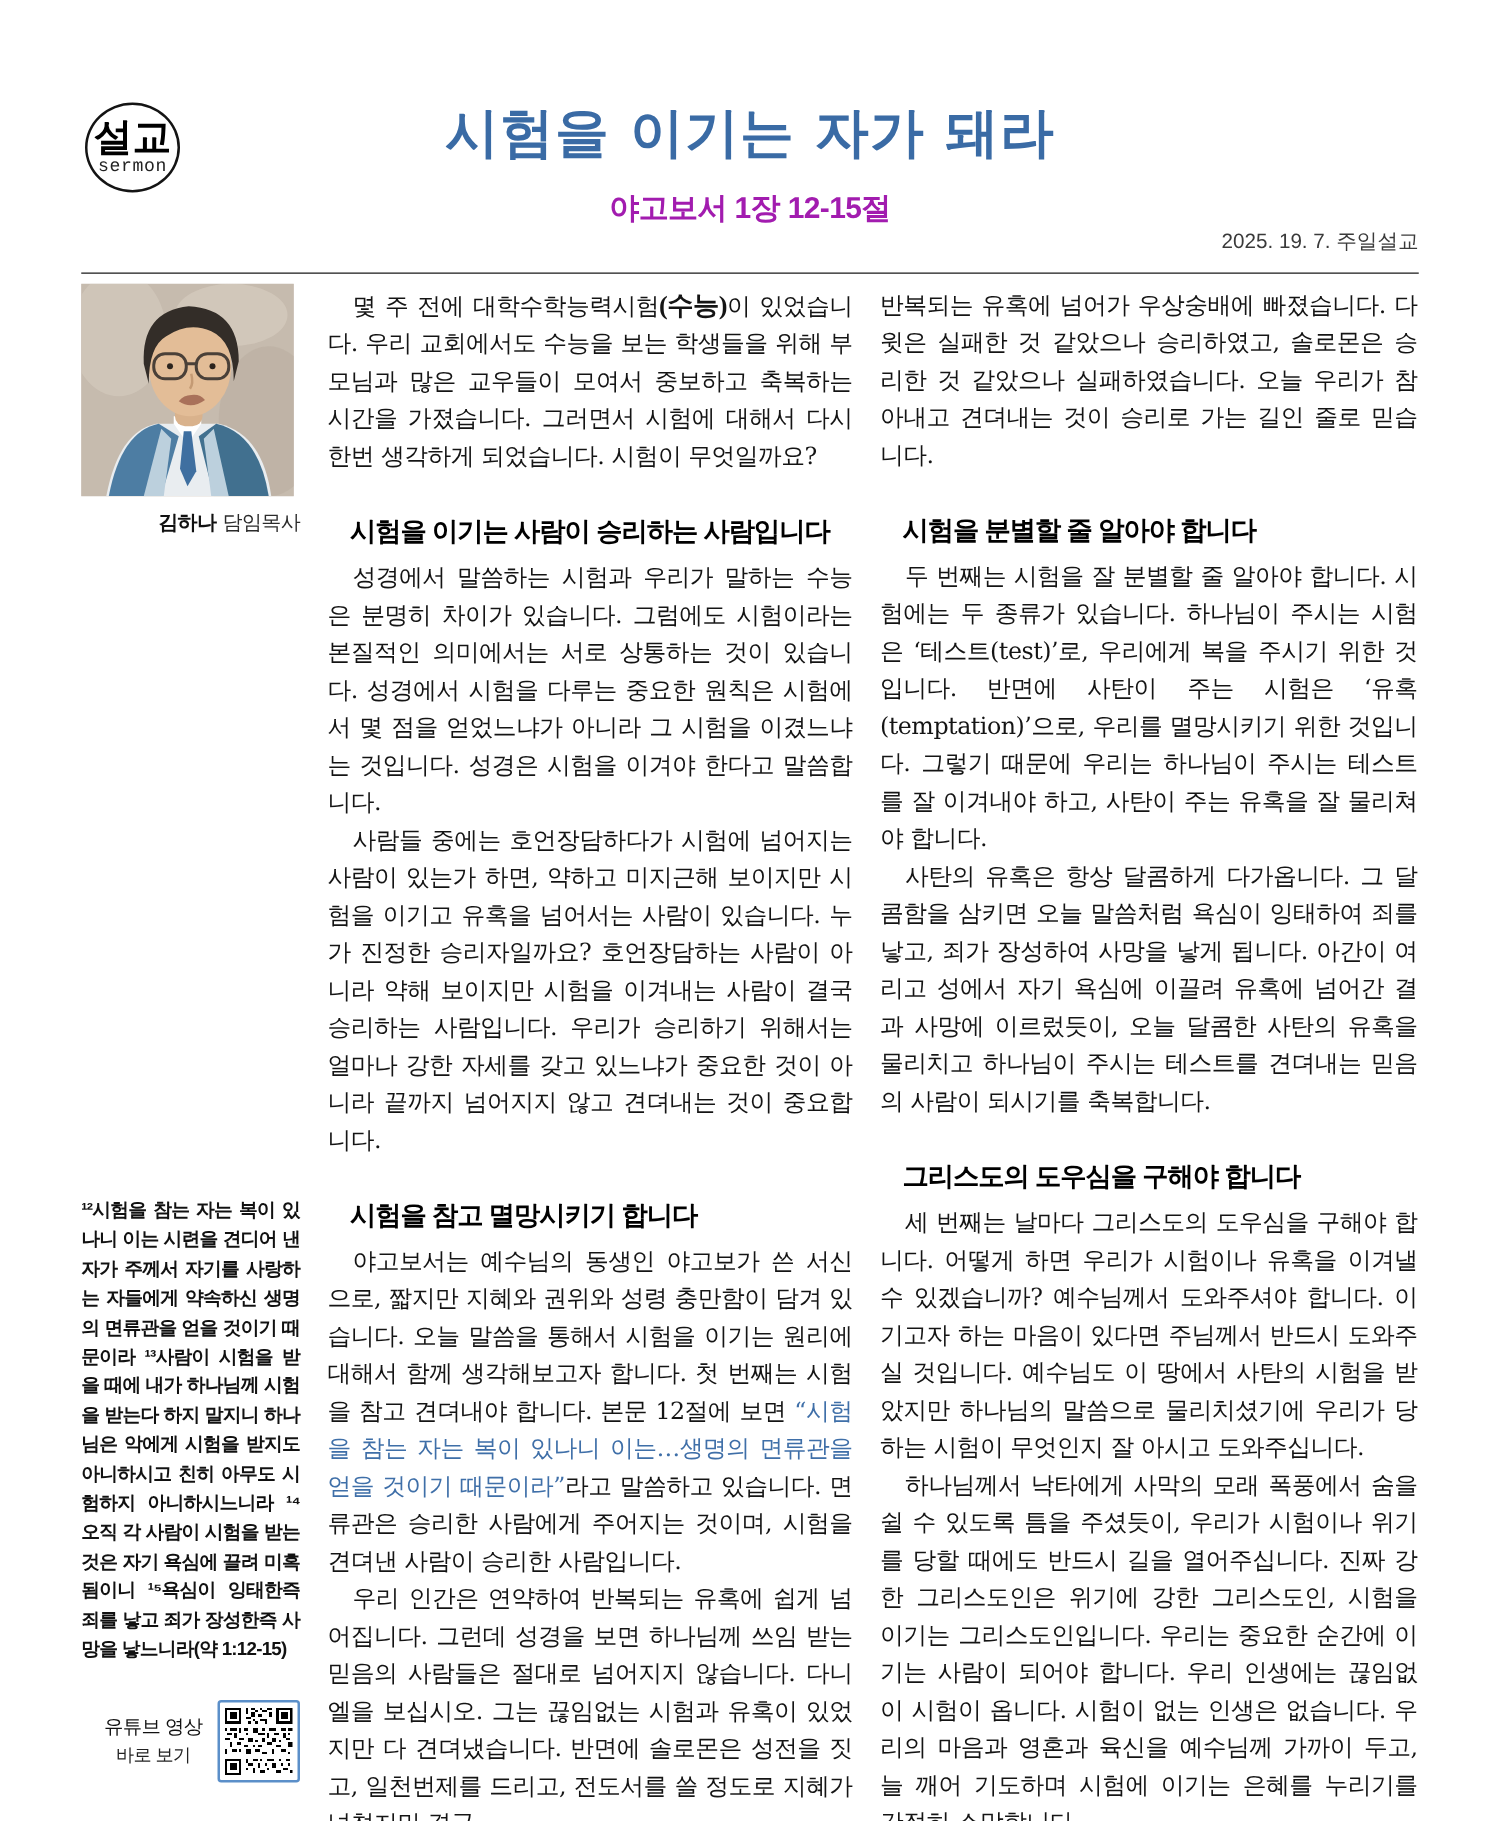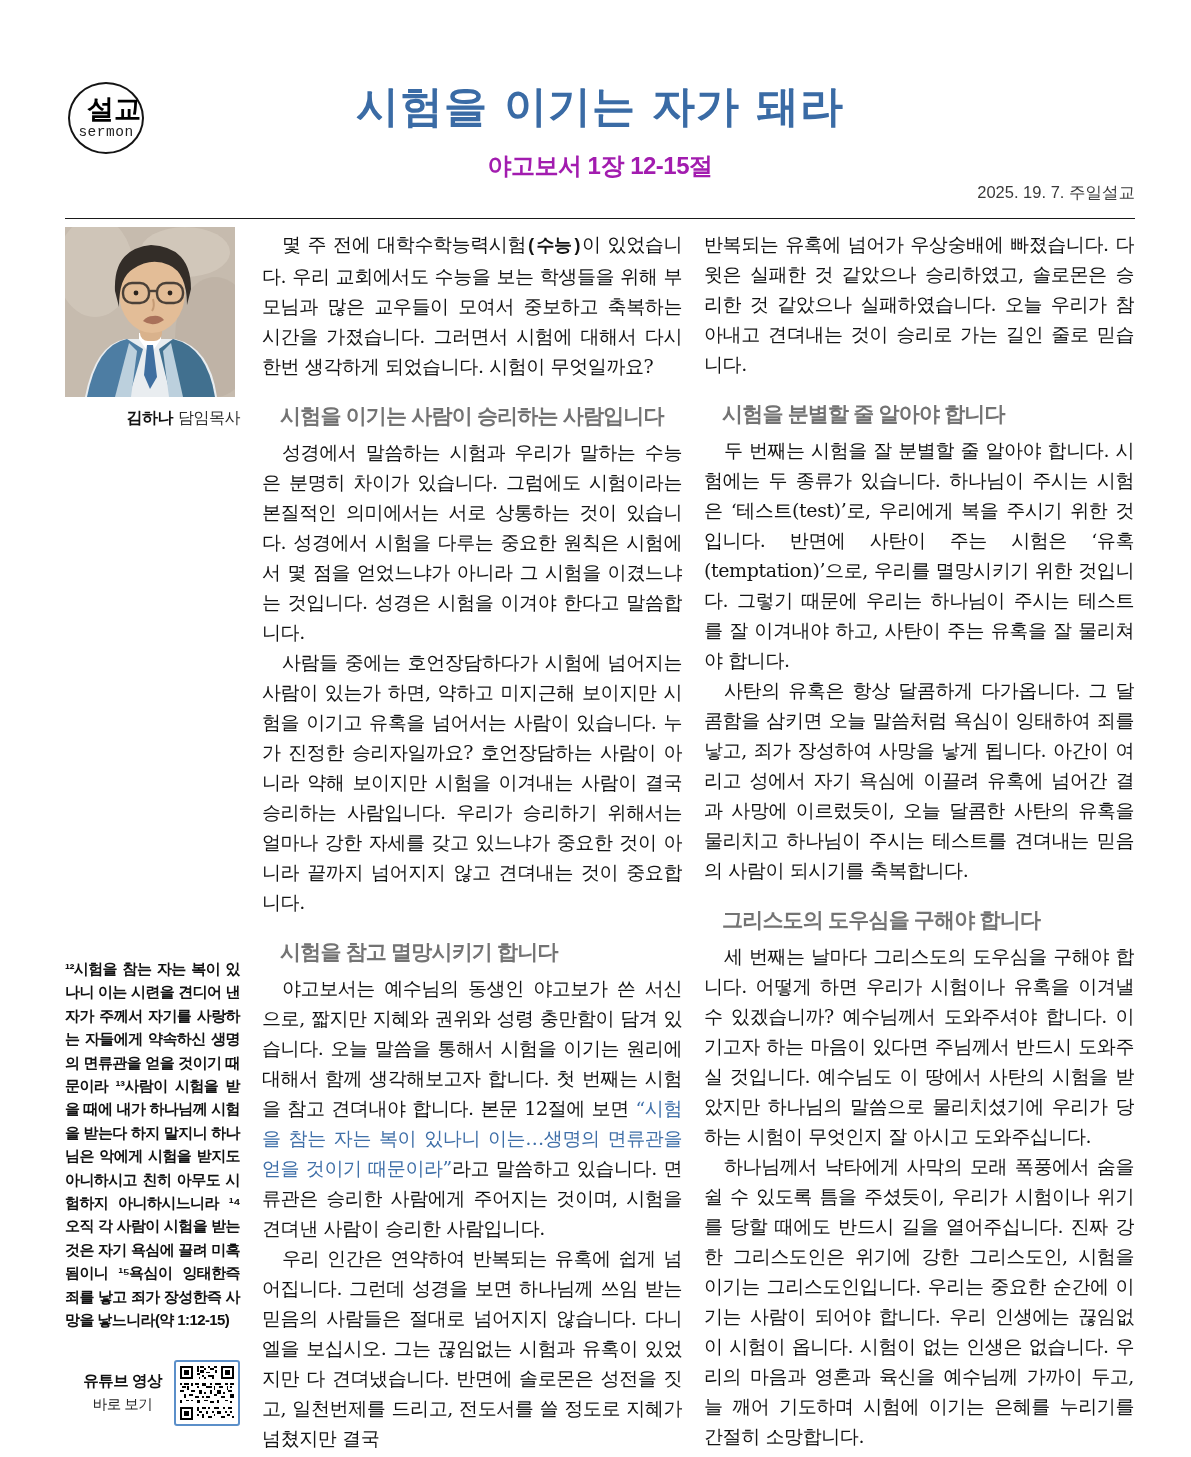--- a/index.html
+++ b/index.html
@@ -21,21 +21,21 @@
   .header { position:relative; height:196px; flex:0 0 auto; }
   .stamp {
     position:absolute; left:3px; top:60px;
     width:76px; height:72px;
     border:2.5px solid #141414; border-radius:50%;
     display:flex; flex-direction:column; align-items:center; justify-content:center;
     background:#fff;
   }
   .stamp-ko {
     font-family:"Liberation Sans", sans-serif;
-    font-weight:700; font-size:27px; line-height:1; color:#000;margin-left:16px;
+    font-weight:700; font-size:31px; line-height:1; color:#000;
   }
   .stamp-en {
     font-family:Liberation Mono, monospace;
     font-size:14.5px; color:#222; margin-top:1px; letter-spacing:.5px;
   }
   .title-wrap { text-align:center; padding-top:56px; }
   .main-title {
     font-family:"DejaVu Serif", serif;
     font-weight:700; font-size:43px; letter-spacing:1px;
     color:#3a6ba5;
@@ -83,48 +83,48 @@
   }
   .youtube {
     margin-top:28px;
     display:flex; align-items:center; justify-content:flex-end; gap:12px;
   }
   .yt-label {
     text-align:center;
     font-family:"Liberation Sans", sans-serif;
     letter-spacing:-.5px; color:#111;
   }
-  .yt-label .l1 { font-weight:700; font-size:15.5px; }
+  .yt-label .l1 { font-weight:400; font-size:15.5px; }
   .yt-label .l2 { font-weight:400; font-size:14.5px; margin-top:3px; color:#222; }
   .qr {
     width:66px; height:66px; flex:0 0 auto;
     border:2.5px solid #5b8fc9; border-radius:3px;
     background:#fff; padding:4px;
   }
   .qr svg { display:block; width:100%; height:100%; }
 
   
   .col {
     font-size:19px; line-height:30px;
     text-align:justify; color:#141414;
     letter-spacing:-.4px;
   }
   .col p { text-indent:1.05em; }
   .col p.noindent { text-indent:0; }
   .col h2 {
     font-family:"Liberation Sans", sans-serif;
-    font-size:21px; font-weight:700; color:#737373;
+    font-size:21px; font-weight:700; color:#000000;
     letter-spacing:-.8px;
     padding-left:18px;
-    margin-top:21px; margin-bottom:7px;
+    margin-top:32px; margin-bottom:7px;
     line-height:28px;
   }
   .col .first { margin-top:2px; }
   .quote { color:#3f6fa8; }
-  .bold-inline { font-family:Liberation Mono, monospace; font-weight:700; font-size:18px; }
+  .bold-inline { font-family:Liberation Serif, serif; font-weight:700; font-size:21px; }
 </style>
 </head>
 <body>
 
 <div class="page">
 
   <div class="header">
     <div class="stamp">
       <div class="stamp-ko">설교</div>
       <div class="stamp-en">sermon</div>

